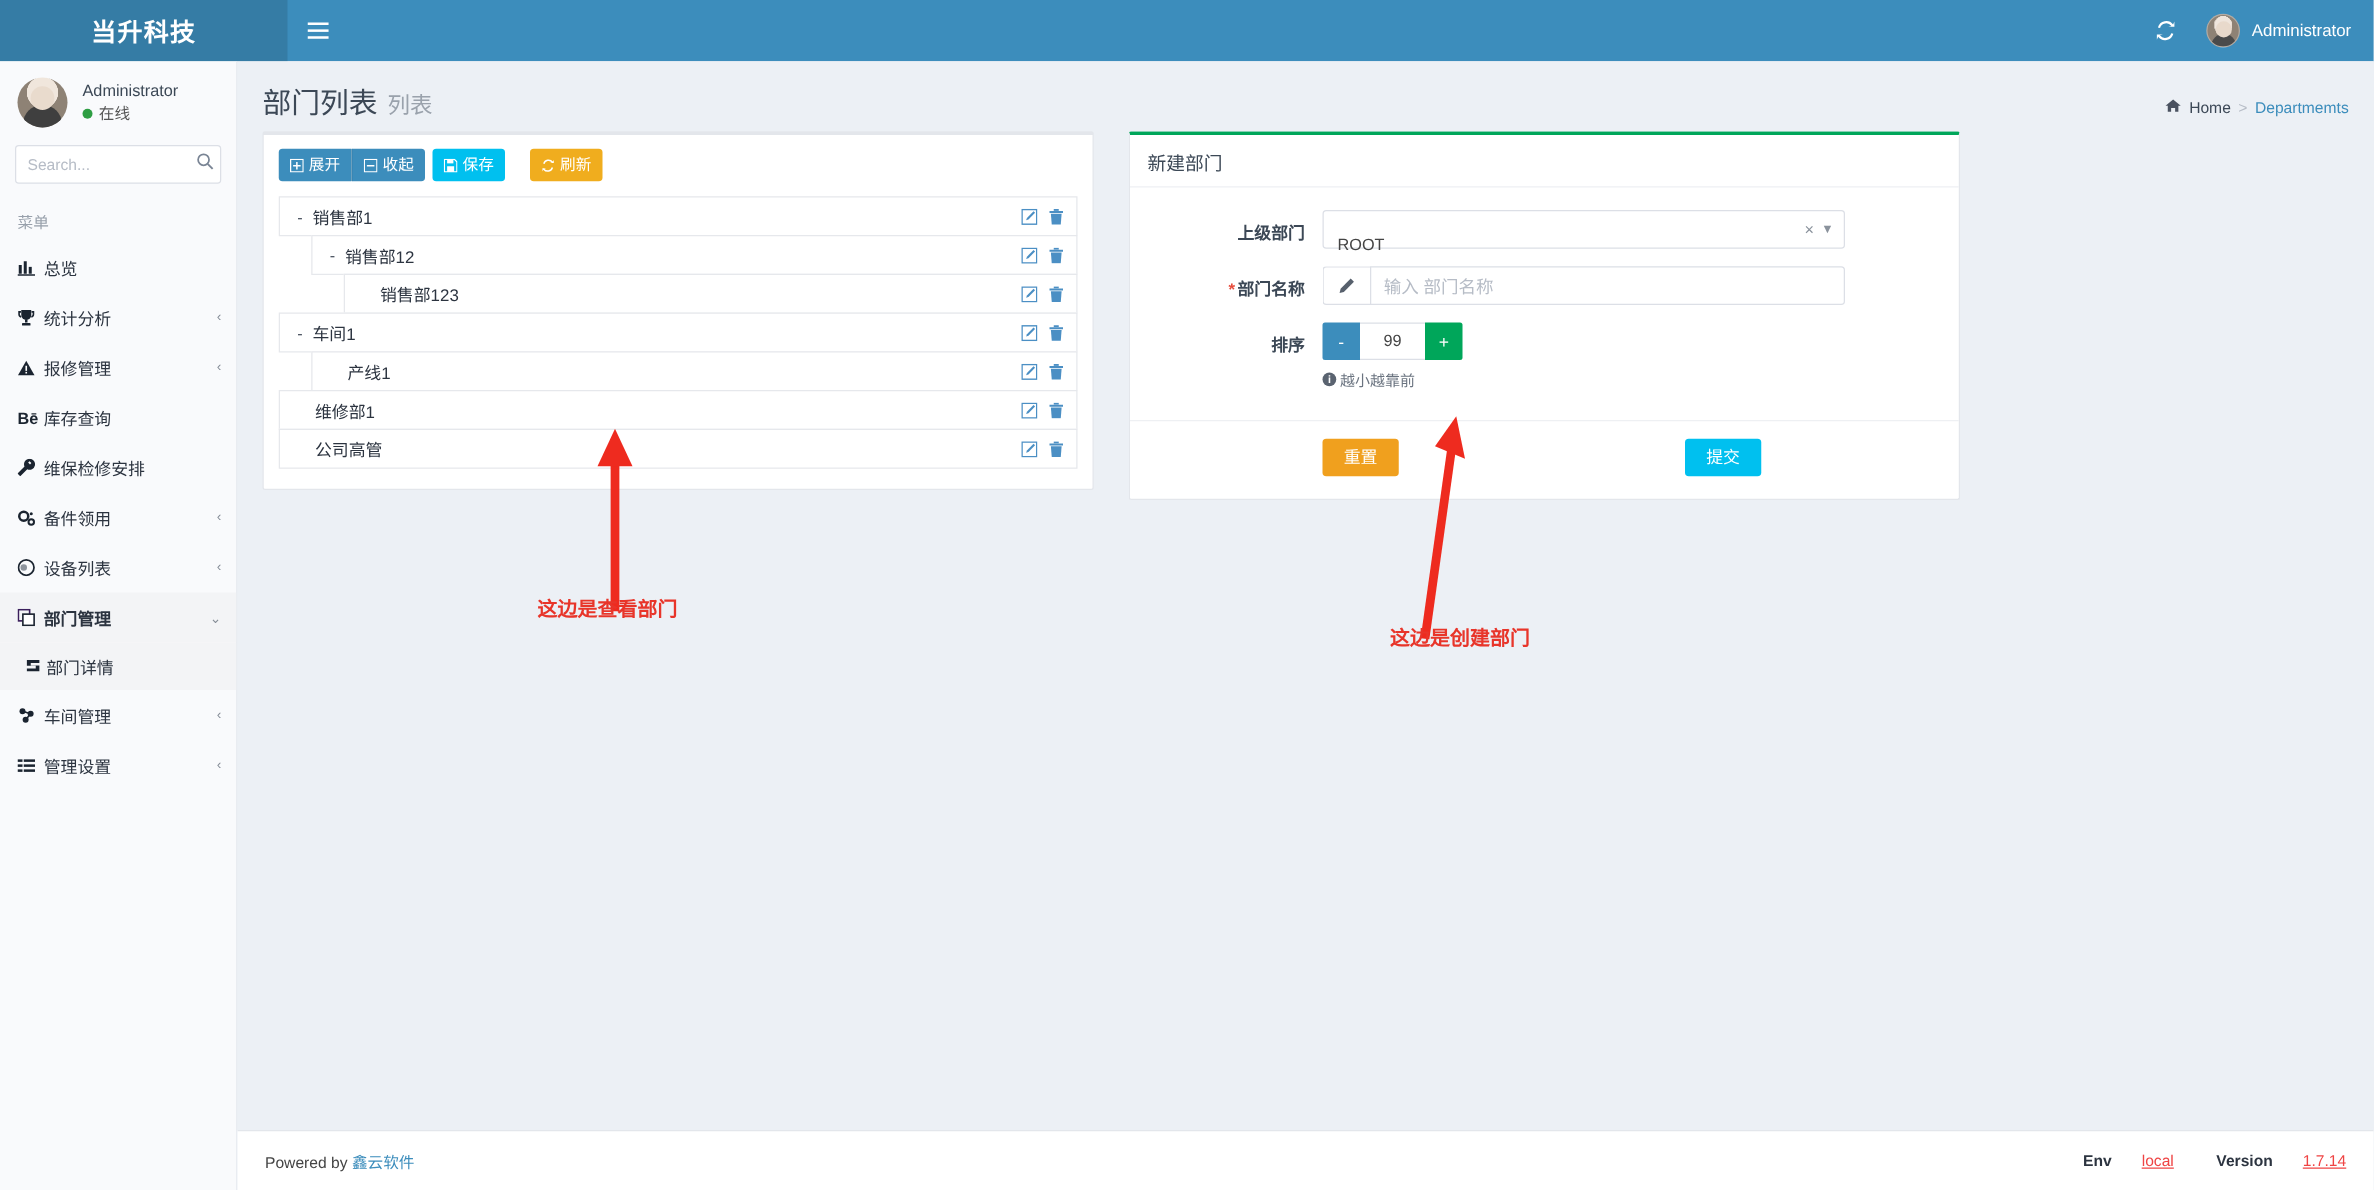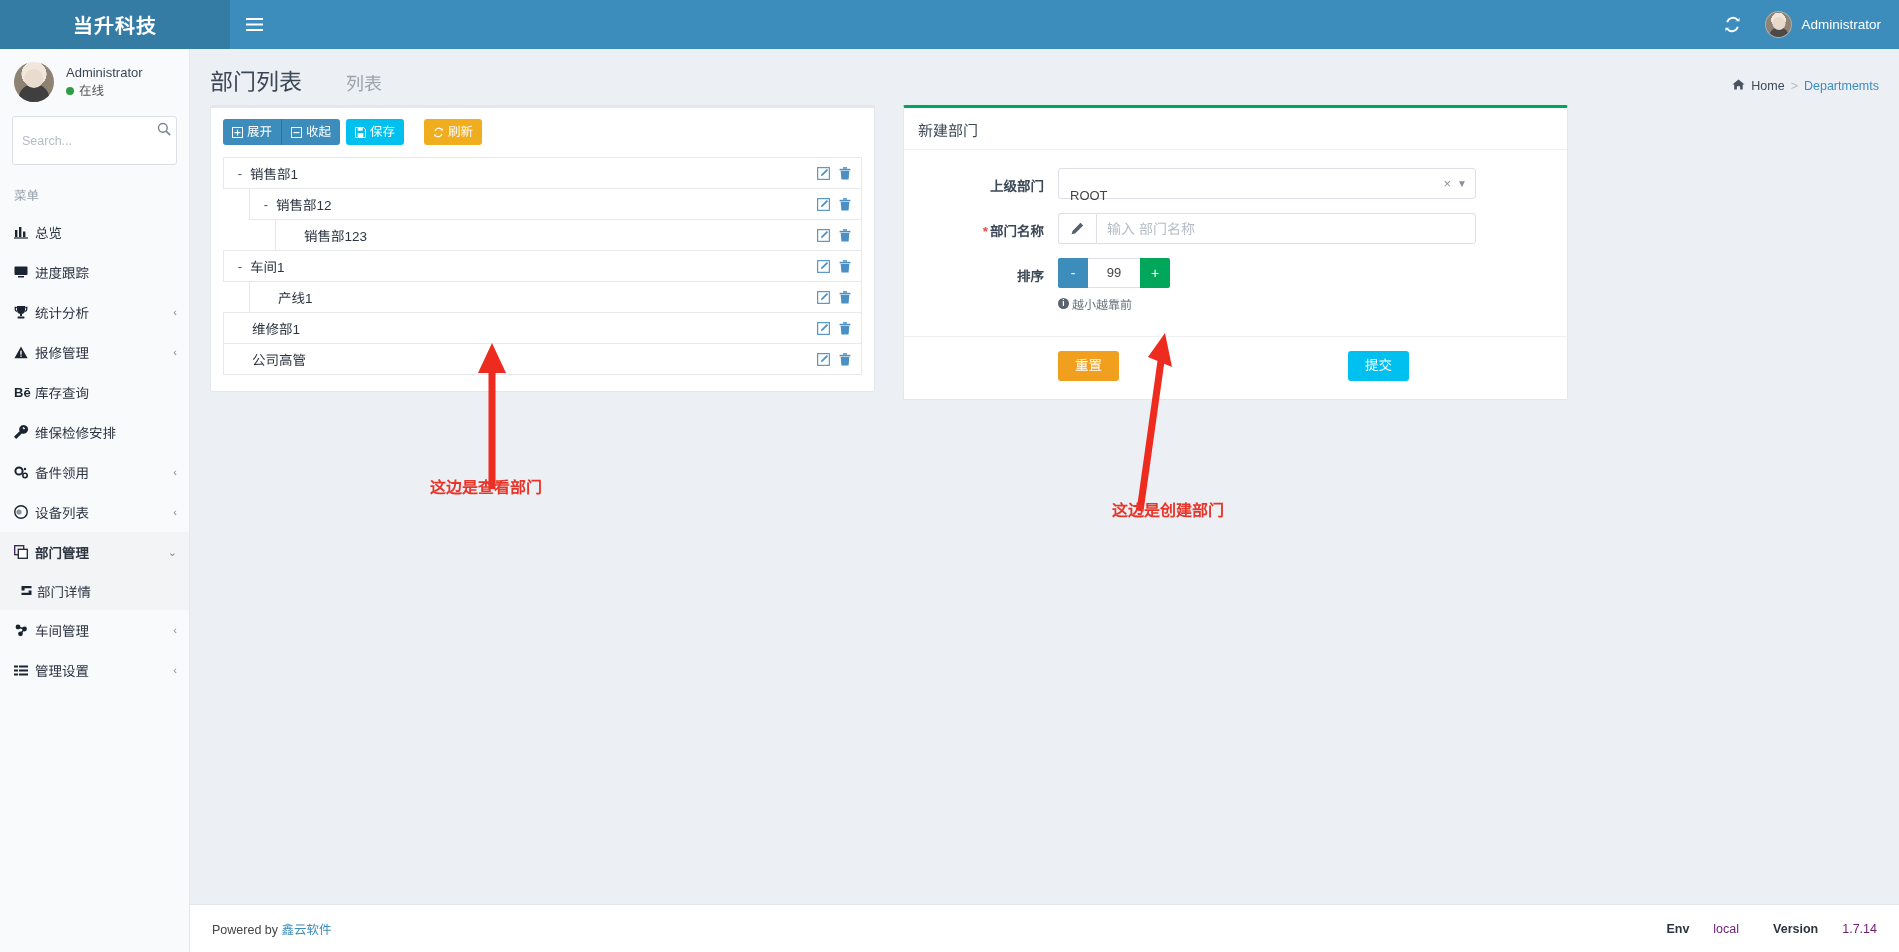--- a/index.html
+++ b/index.html
@@ -82,21 +82,21 @@
     width: 19px; height: 19px; transform: translateX(-50%);
     background: #e9dbcd; border-radius: 50%; z-index: 2;
   }
   .side-user-meta { line-height: 1.45; }
   .side-user-name { font-size: 13px; color: #3c4856; }
   .side-user-status { font-size: 12.5px; color: #555; display: flex; align-items: center; gap: 5px; }
   .dot-online { width: 8px; height: 8px; border-radius: 50%; background: #2e9e43; display: inline-block; }
 
   .search-wrap { padding: 4px 12px 0 12px; position: relative; }
   .search-input {
-    width: 100%; height: 49px; border: 1px solid #dcdfe6; border-radius: 3px;
+    width: 100%; height: 31px; border: 1px solid #dcdfe6; border-radius: 3px;
     background: #fff; padding: 0 28px 0 9px; font-size: 12.5px; color: #555;
     font-family: inherit; outline: none;
   }
   .search-input::placeholder { color: #b6bcc6; }
   .search-icon-btn {
     position: absolute; right: 18px; top: 10px; cursor: pointer; color: #7a8595;
   }
 
   .menu-title {
     padding: 20px 0 8px 14px; font-size: 12.5px; color: #98a0ab;
@@ -113,21 +113,21 @@
   .menu-item .mi-label { flex: 1; }
   .menu-item .mi-arrow { color: #848c96; font-size: 11px; }
   .menu-item.child { padding-left: 16px; }
 
   
   .content {
     position: absolute; top: 49px; left: 190px; right: 0; bottom: 0;
     background: #ecf0f5; overflow: hidden;
   }
   .content-header {
-    display: flex; align-items: baseline; padding: 14px 20px 8px 20px; gap: 36px;
+    display: flex; align-items: baseline; padding: 14px 20px 8px 20px;
   }
   .page-title { font-size: 23px; color: #3c4856; font-weight: normal; margin: 0; }
   .page-sub { font-size: 18px; color: #9aa2ac; margin-left: 8px; }
   .breadcrumb {
     margin-left: auto; font-size: 12.5px; color: #444; display: flex; align-items: center; gap: 6px; text-align: right;
   }
   .breadcrumb .bc-sep { color: #b6bcc6; }
   .breadcrumb .bc-link { color: #3c4856; }
   .breadcrumb .bc-current { color: #3c8dbc; }
 
@@ -245,21 +245,21 @@
 
   
   .footer {
     position: absolute; left: 190px; right: 0; bottom: 0; height: 48px;
     background: #fff; border-top: 1px solid #e3e6eb;
     display: flex; align-items: center; padding: 0 22px; font-size: 12.5px; color: #444;
   }
   .footer a { color: #3c8dbc; text-decoration: none; }
   .footer-right { margin-left: auto; display: flex; align-items: center; gap: 24px; }
   .f-key { font-weight: bold; color: #2c3440; }
-  .f-val { color: #701a75; margin-right: 10px; }
+  .f-val { color: #ef4444; margin-right: 10px; text-decoration: underline; }
 </style>
 </head>
 <body>
 
 <div class="app">
 
   <div class="topbar">
     <div class="brand">当升科技</div>
     <div class="hamburger">
       <svg width="17" height="15" viewBox="0 0 17 15" aria-hidden="true">
@@ -314,29 +314,20 @@
           <svg width="14" height="13" viewBox="0 0 14 13">
               <rect x="0" y="11.4" width="14" height="1.2" fill="#1b2430"></rect>
               <rect x="1" y="4" width="2.4" height="7" fill="#1b2430"></rect>
               <rect x="5" y="1" width="2.4" height="10" fill="#1b2430"></rect>
               <rect x="9" y="5.5" width="2.4" height="5.5" fill="#1b2430"></rect>
             </svg>
         </span>
         <span class="mi-label">总览</span>
       </li>
 
-      <li class="menu-item" style="height:40px;">
-        <span class="mi-icon">
-          <svg width="14" height="12" viewBox="0 0 14 12">
-              <rect x="0.5" y="0.5" width="13" height="8.5" rx="1" fill="#1b2430"></rect>
-              <rect x="4" y="10" width="6" height="1.5" fill="#1b2430"></rect>
-            </svg>
-        </span>
-        <span class="mi-label">进度跟踪</span>
-      </li>
 
       <li class="menu-item" style="height:40px;">
         <span class="mi-icon">
           <svg width="14" height="13" viewBox="0 0 14 13">
               <path d="M3 0h8v4a4 4 0 0 1-8 0V0z" fill="#1b2430"></path>
               <path d="M0.6 0.8h2.2v1.4H1.9v1.1a1.6 1.6 0 0 0 1.2 1.5l-.3 1.3A2.9 2.9 0 0 1 .6 3.3V0.8zM13.4 0.8h-2.2v1.4h.9v1.1a1.6 1.6 0 0 1-1.2 1.5l.3 1.3a2.9 2.9 0 0 0 2.2-2.8V0.8z" fill="#1b2430"></path>
               <rect x="6" y="7.6" width="2" height="2.4" fill="#1b2430"></rect>
               <rect x="3.6" y="10.4" width="6.8" height="2" rx="0.5" fill="#1b2430"></rect>
             </svg>
         </span>

